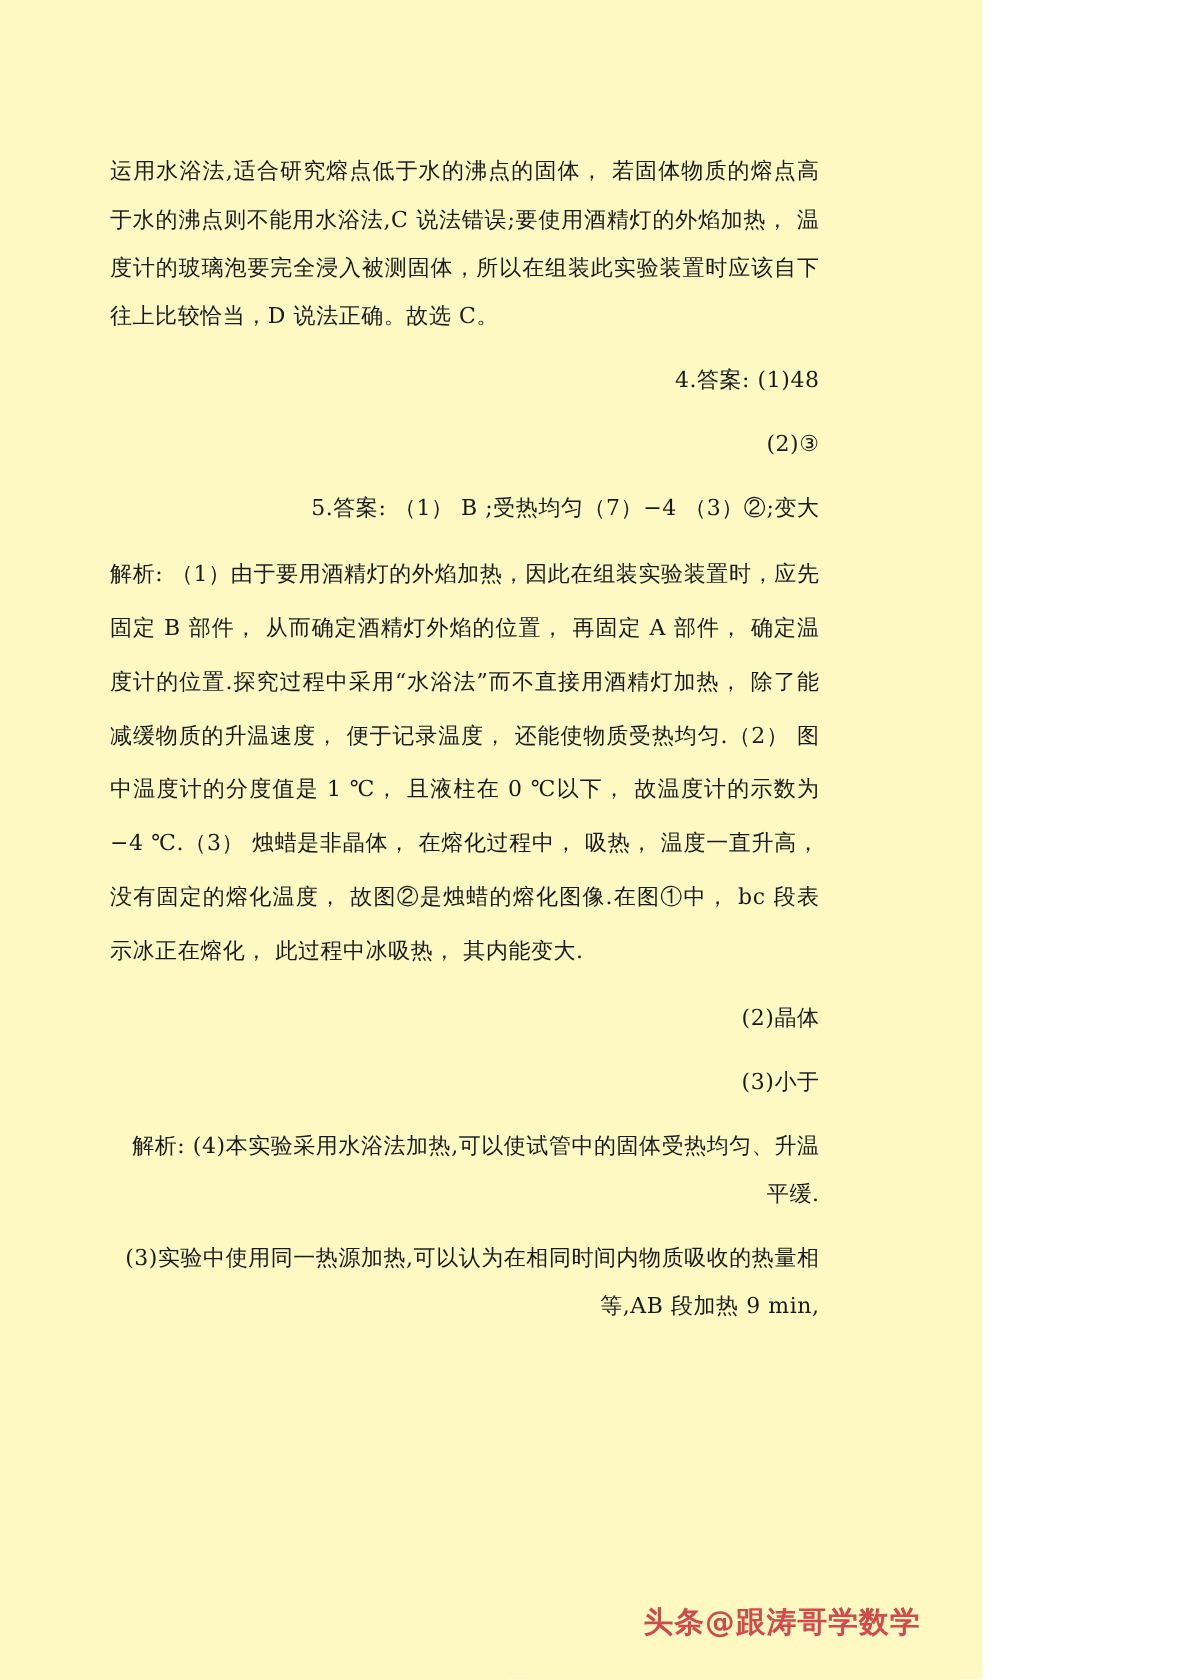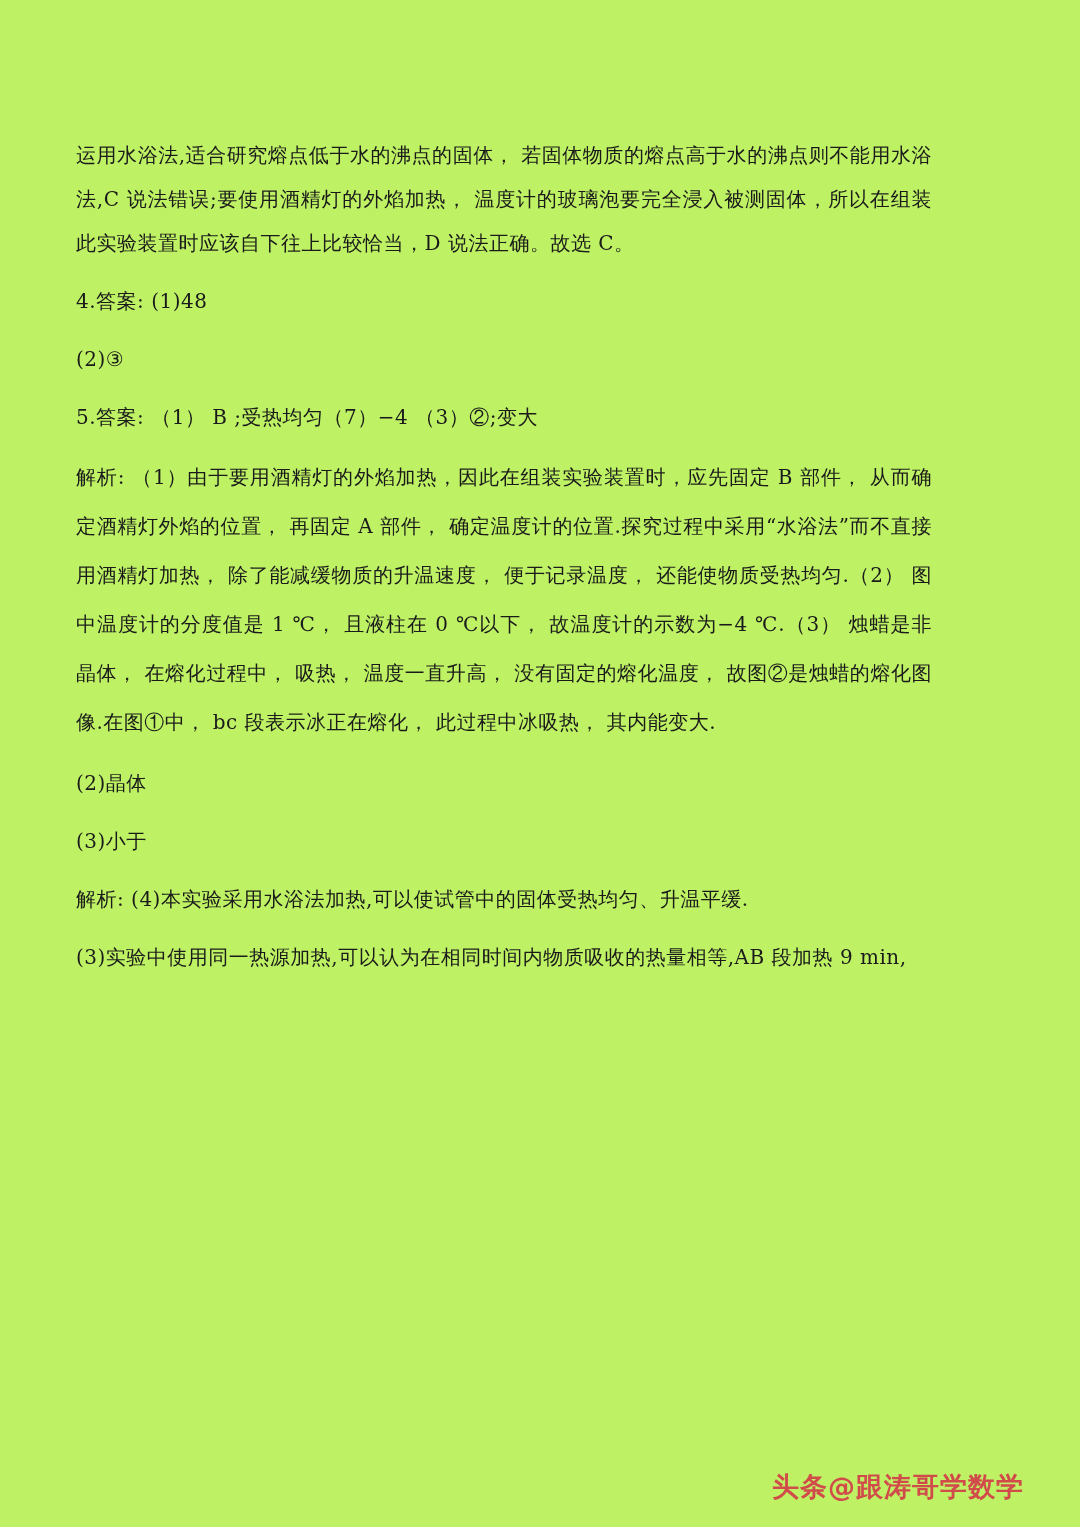--- a/index.html
+++ b/index.html
@@ -2,46 +2,46 @@
 <html><head>
 <meta charset="utf-8">
 <style>
   html, body {
     margin: 0;
     padding: 0;
     background: #ffffff;
   }
   .page {
     position: relative;
-    width: 1080px;
+    width: 893px;
     height: 1527px;
-    background: #bef264;
+    background: #fef9c3;
     box-sizing: border-box;
-    padding: 133px 148px 0 76px;
+    padding: 133px 148px 0 100px;
     font-family: "DejaVu Serif", "Liberation Serif", serif;
     color: #1a1a1a;
     overflow: hidden;
   }
   .para {
     font-size: 20px;
     line-height: 2.2;
     text-align: justify;
     margin: 0 0 14px 0;
     letter-spacing: 0.5px;
   }
   .para.single {
-    text-align: left;
+    text-align: right;
   }
   .para.wide {
     line-height: 2.45;
   }
   .watermark {
     position: absolute;
     right: 56px;
-    bottom: 22px;
+    bottom: 34px;
     font-family: "DejaVu Sans", "Liberation Sans", sans-serif;
     font-size: 27px;
     font-weight: bold;
     letter-spacing: 1px;
     white-space: nowrap;
   }
 </style>
 </head>
 <body>
 

